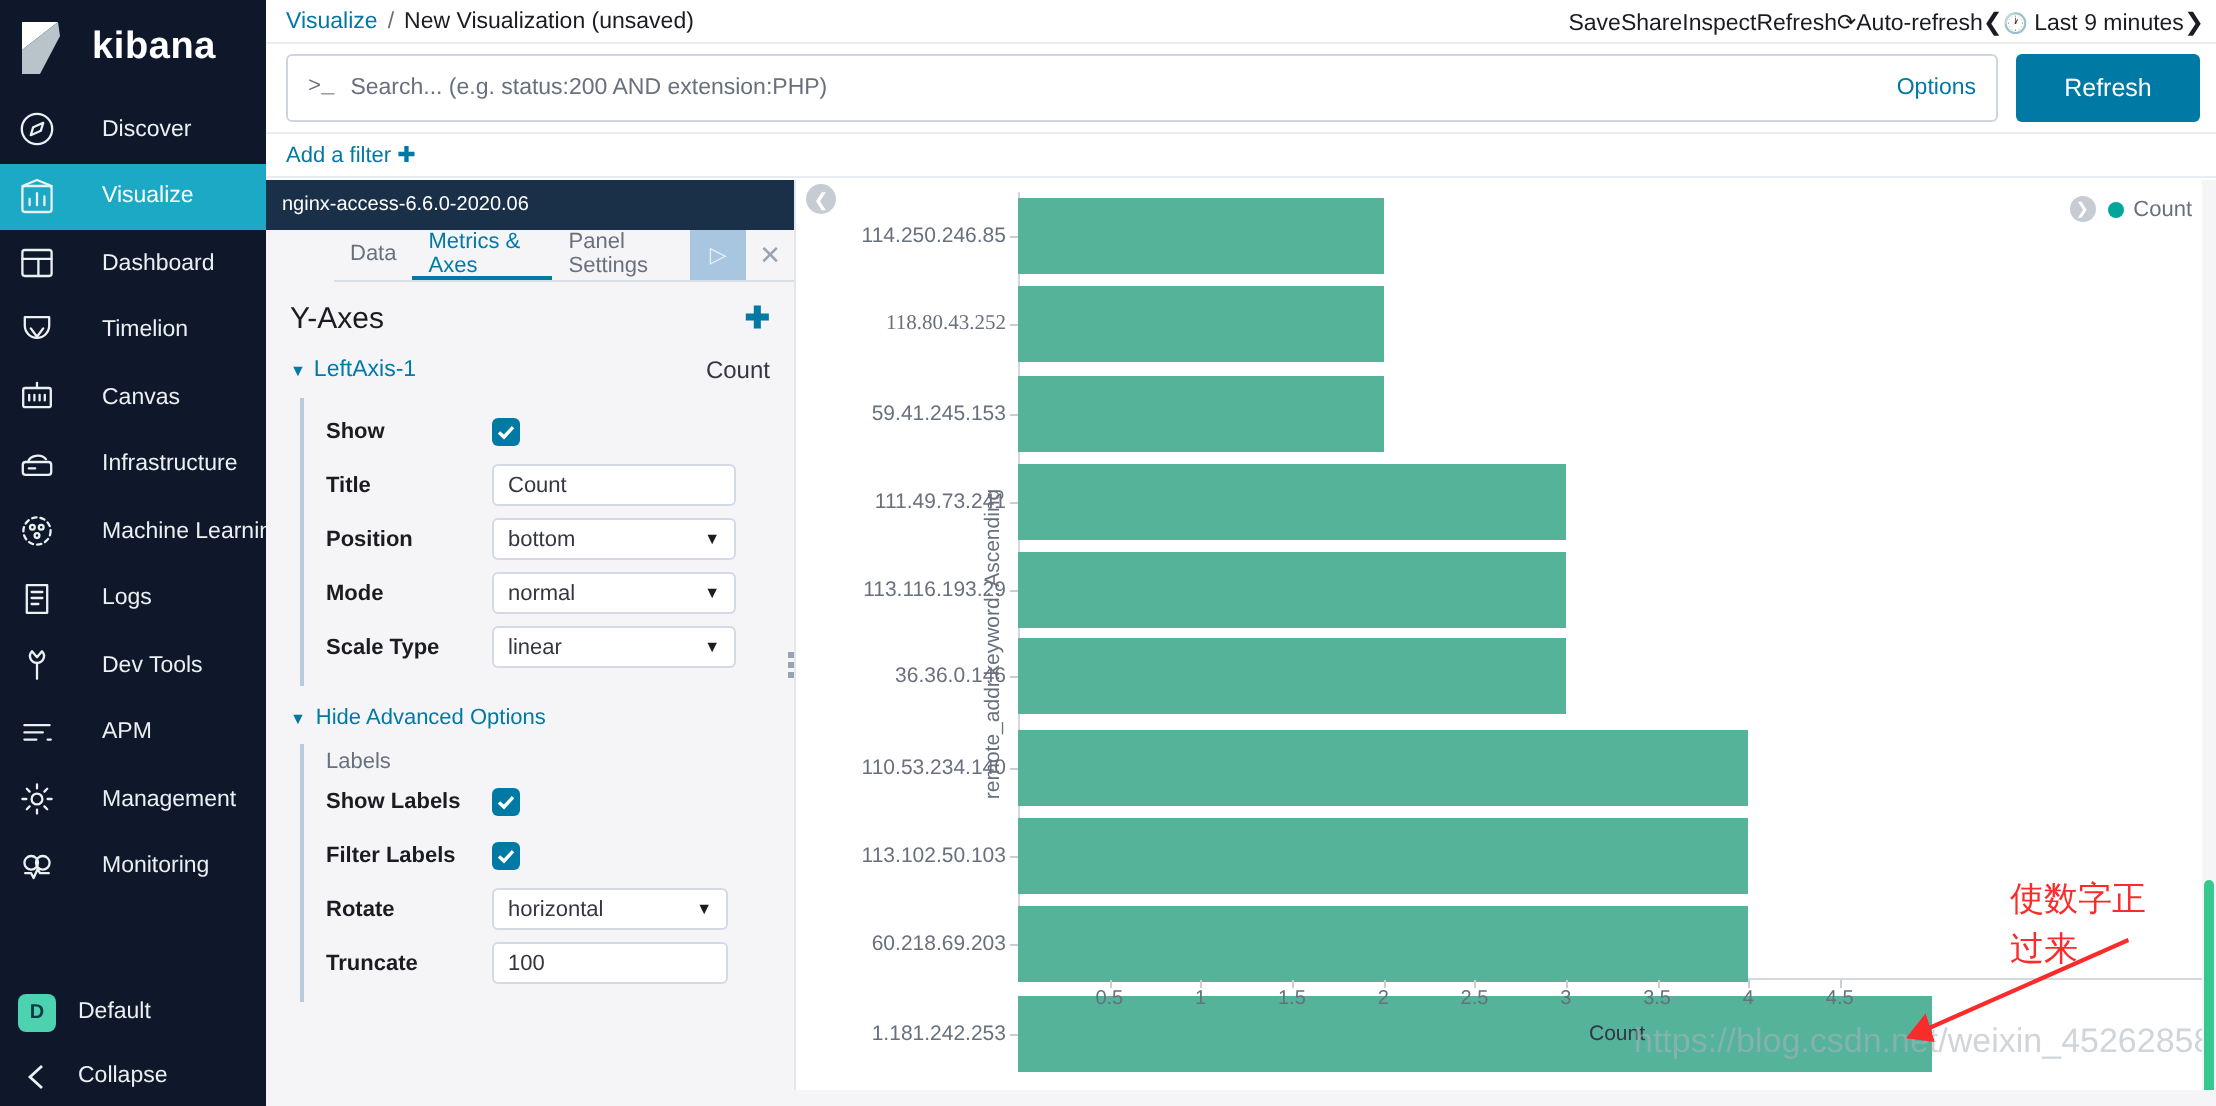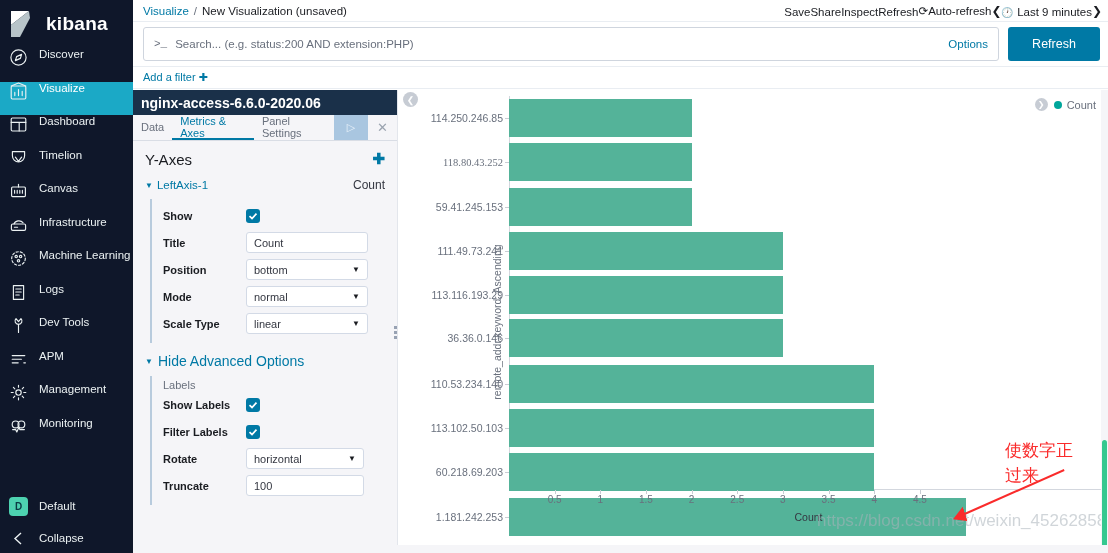--- a/index.html
+++ b/index.html
@@ -21,22 +21,22 @@
   }
   .kb-logo-row {
     display: flex; align-items: center;
     height: 48px; padding-left: 8px; gap: 8px;
   }
   .kb-mark { width: 30px; height: 30px; flex: 0 0 30px; }
   .kb-word {
     font-size: 19px; font-weight: bold; letter-spacing: .3px; color: #fff;
   }
   .nav-item {
-    display: flex; align-items: flex-start;
-    height: 33.5px; padding-left: 9px; gap: 11px;
+    display: flex; align-items: center;
+    height: 33.5px; padding-left: 9px; gap: 23px;
     font-size: 11.5px; color: #ebf1f2; cursor: pointer;
     white-space: nowrap;
   }
   .nav-item.active { background: #1ba9c6; color: #fff; }
   .nav-ico { width: 19px; height: 19px; flex: 0 0 19px; display:block; }
   .nav-ico svg { display:block; }
   .sb-bottom { position: absolute; left: 0; bottom: 0; width: 133px; }
   .space-row {
     display: flex; align-items: center; gap: 11px;
     height: 34px; padding-left: 9px; font-size: 11.5px; color: #ebf1f2; cursor:pointer;
@@ -91,24 +91,24 @@
   .filter-link { color: #0079a5; font-size: 11px; cursor: pointer; }
 
   
   .editor {
     position: absolute; left: 0; top: 90px; width: 265px; bottom: 0;
     background: #f5f5f8; border-right: 1px solid #e3e6ec;
   }
   .editor-title {
     height: 25px; background: #1a3049; color: #fff;
     display: flex; align-items: center; padding-left: 8px;
-    font-size: 14px; font-weight: bold; text-align: right;
+    font-size: 10px; font-weight: normal; text-align: right;
   }
   .tabs { height: 26px; display: flex; align-items: stretch; background: #f5f5f8;
-          border-bottom: 1px solid #d9dde5; }
+          border-bottom: 1px solid #d9dde5; margin-left: 34px; }
   .tab {
     padding: 0 8px; display: flex; align-items: center;
     font-size: 11px; color: #69707d; cursor: pointer; border-bottom: 2px solid transparent;
   }
   .tab.active { color: #0079a5; border-bottom-color: #0079a5; }
   .tab-apply {
     width: 38px; background: #a9c6e0; display: flex; align-items: center;
     justify-content: center; color: #eaf2fa; font-size: 11px; cursor: pointer;
     margin-left: auto;
   }
@@ -144,21 +144,21 @@
     display: flex; align-items: center; padding: 0 7px;
   }
   .sel {
     width: 122px; height: 21px; border: 1px solid #d3dae6; border-radius: 3px;
     background: #fff; font-size: 11px; color: #343741;
     display: flex; align-items: center; padding: 0 7px; cursor: pointer;
   }
   .sel .car { margin-left: auto; font-size: 8px; color: #1a1c21; }
   .adv-toggle { display:flex; align-items:center; padding: 10px 0 4px 12px; cursor:pointer;}
   .adv-toggle .car { color: #0079a5; font-size: 8px; margin-right: 5px; }
-  .adv-toggle span.t { color: #0079a5; font-size: 14px; }
+  .adv-toggle span.t { color: #0079a5; font-size: 11px; }
   .sublabel { font-size: 11px; color: #69707d; padding-left: 11px; }
   .grip {
     position: absolute; right: -5px; top: 232px;
     width: 9px; height: 20px; display: flex; align-items: center; justify-content: center;
     cursor: col-resize;
   }
   .grip .dots { display: grid; grid-template-columns: 3px 3px; gap: 2px; }
   .grip .dots i { width: 3px; height: 3px; background: #98a2b3; display: block; }
 
   

